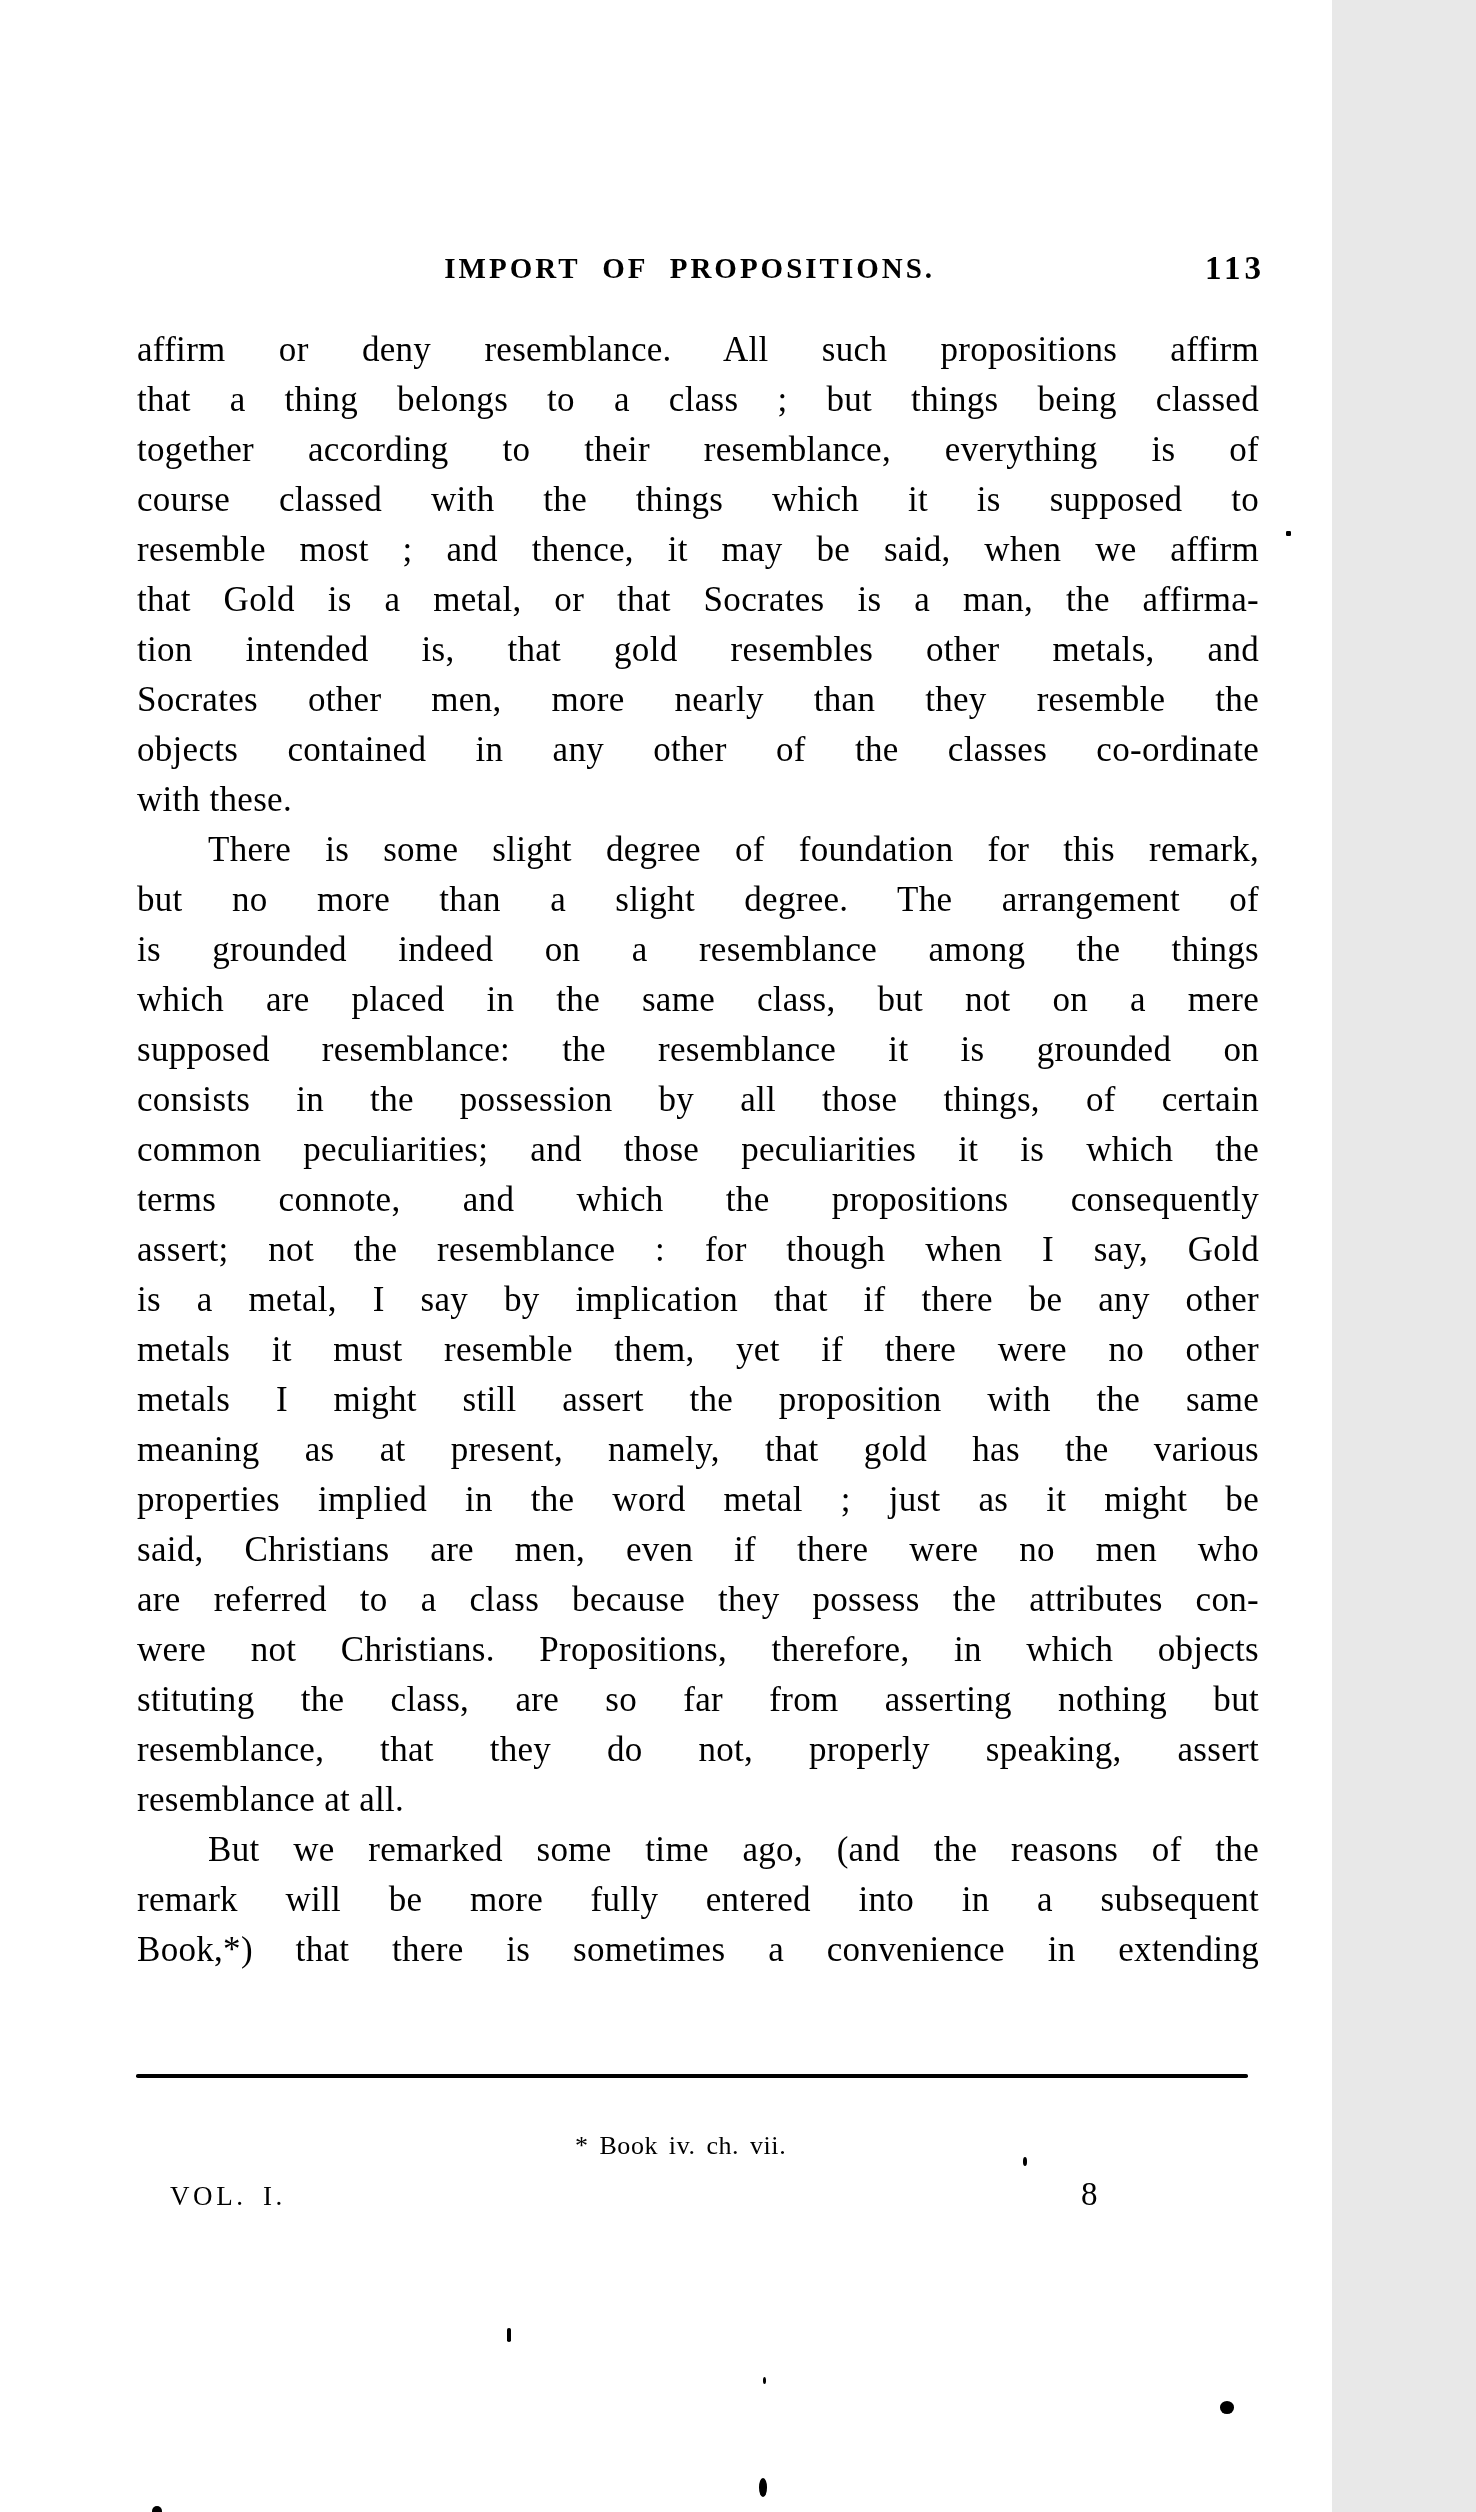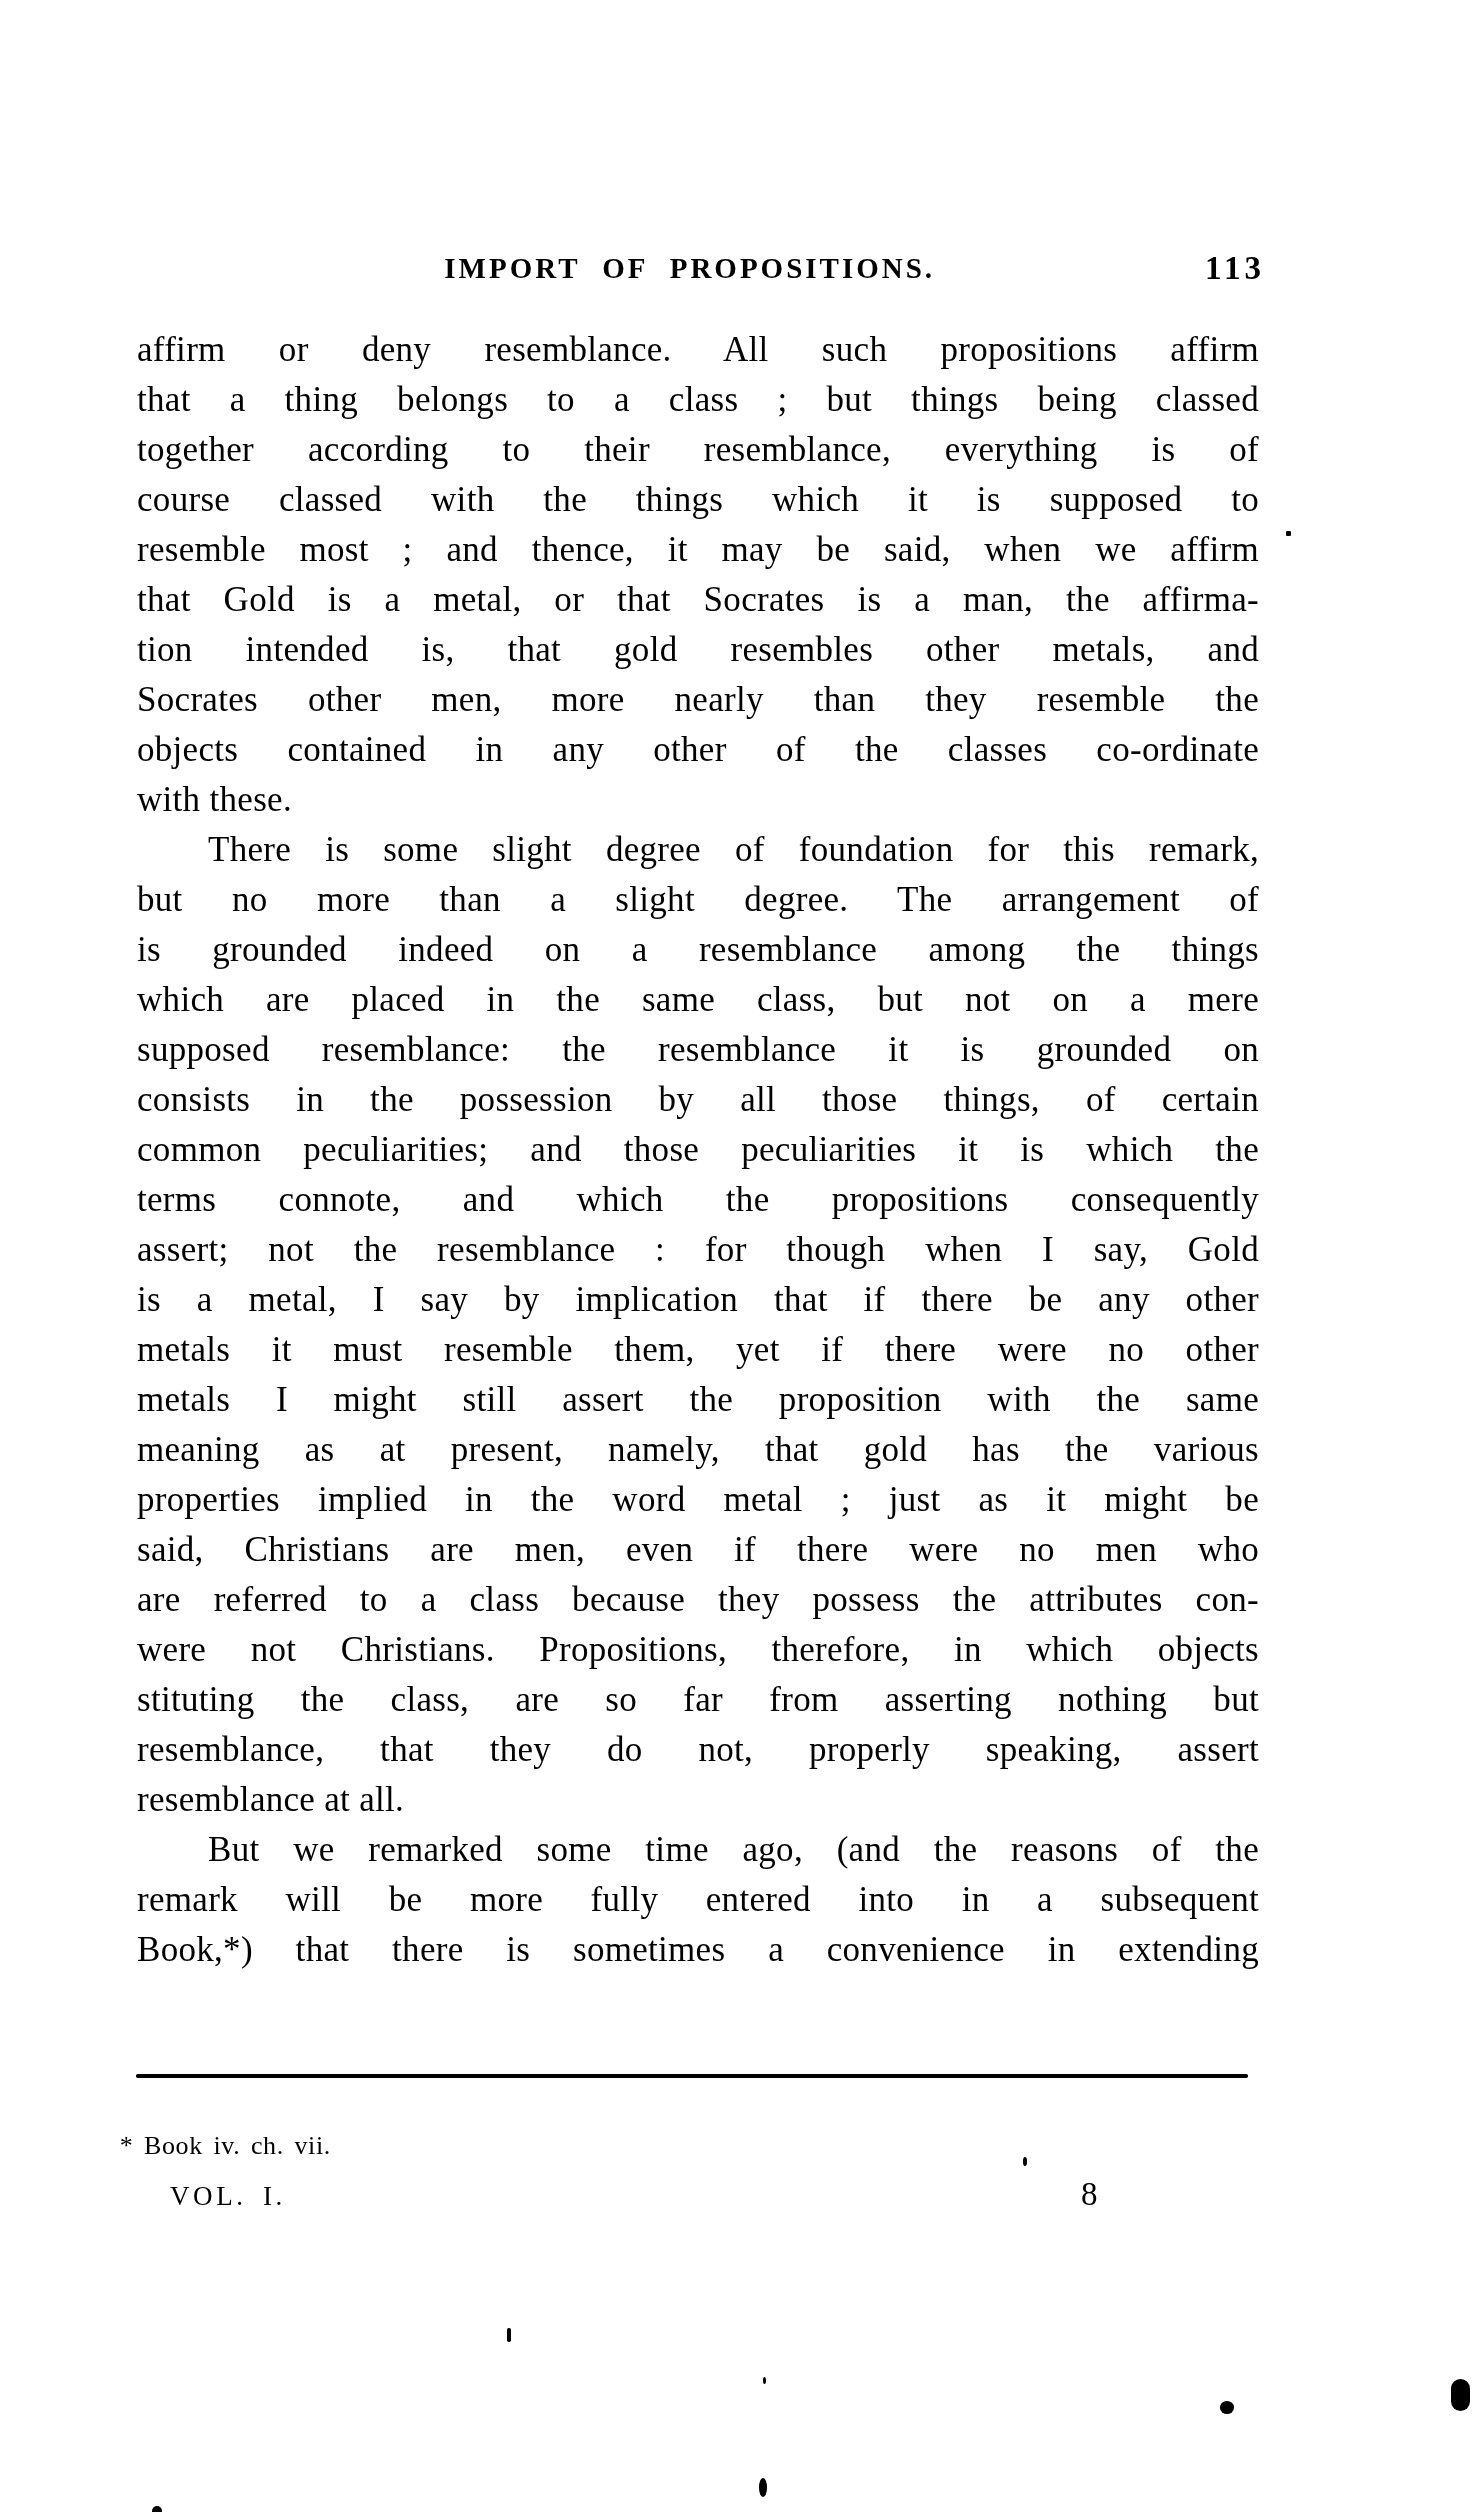--- a/index.html
+++ b/index.html
@@ -1,18 +1,18 @@
 <!DOCTYPE html>
 <html style="font-size:9.5px"><head>
 <meta charset="utf-8">
 <style>
   html,body{margin:0;padding:0;background:#e8e8e8;}
   .page{
     position:relative;
-    width:1476px;height:2512px;
+    width:1332px;height:2512px;
     background:#ffffff;
     overflow:hidden;
     font-family:"Liberation Serif","DejaVu Serif",serif;
     color:#000;
   }
   .running-head{
     position:absolute;left:137px;top:252px;width:1122px;
     text-align:center;transform:translateX(-8.3px);
     font-size:29px;font-weight:bold;
     letter-spacing:3px;word-spacing:12px;
@@ -39,21 +39,21 @@
     text-align-last:justify;
   }
   .line.ind{padding-left:71px;}
   .it{font-style:italic;}
   .footnote-rule{
     position:absolute;left:136px;top:2074px;width:1112px;height:4.2px;
     background:#000;border-radius:1.8px;
   }
   .footnote-text{
     position:absolute;left:137px;top:2131px;width:1122px;
-    transform:translateX(-17.3px);
+    text-align:center;transform:translateX(-17.3px);
     font-size:26px;letter-spacing:0.6px;word-spacing:3.6px;
     white-space:nowrap;
   }
   .volume-label{
     position:absolute;left:170px;top:2181px;
     font-size:27px;letter-spacing:3.6px;word-spacing:6px;
     white-space:nowrap;
   }
   .signature-number{
     position:absolute;left:1081px;top:2176px;

